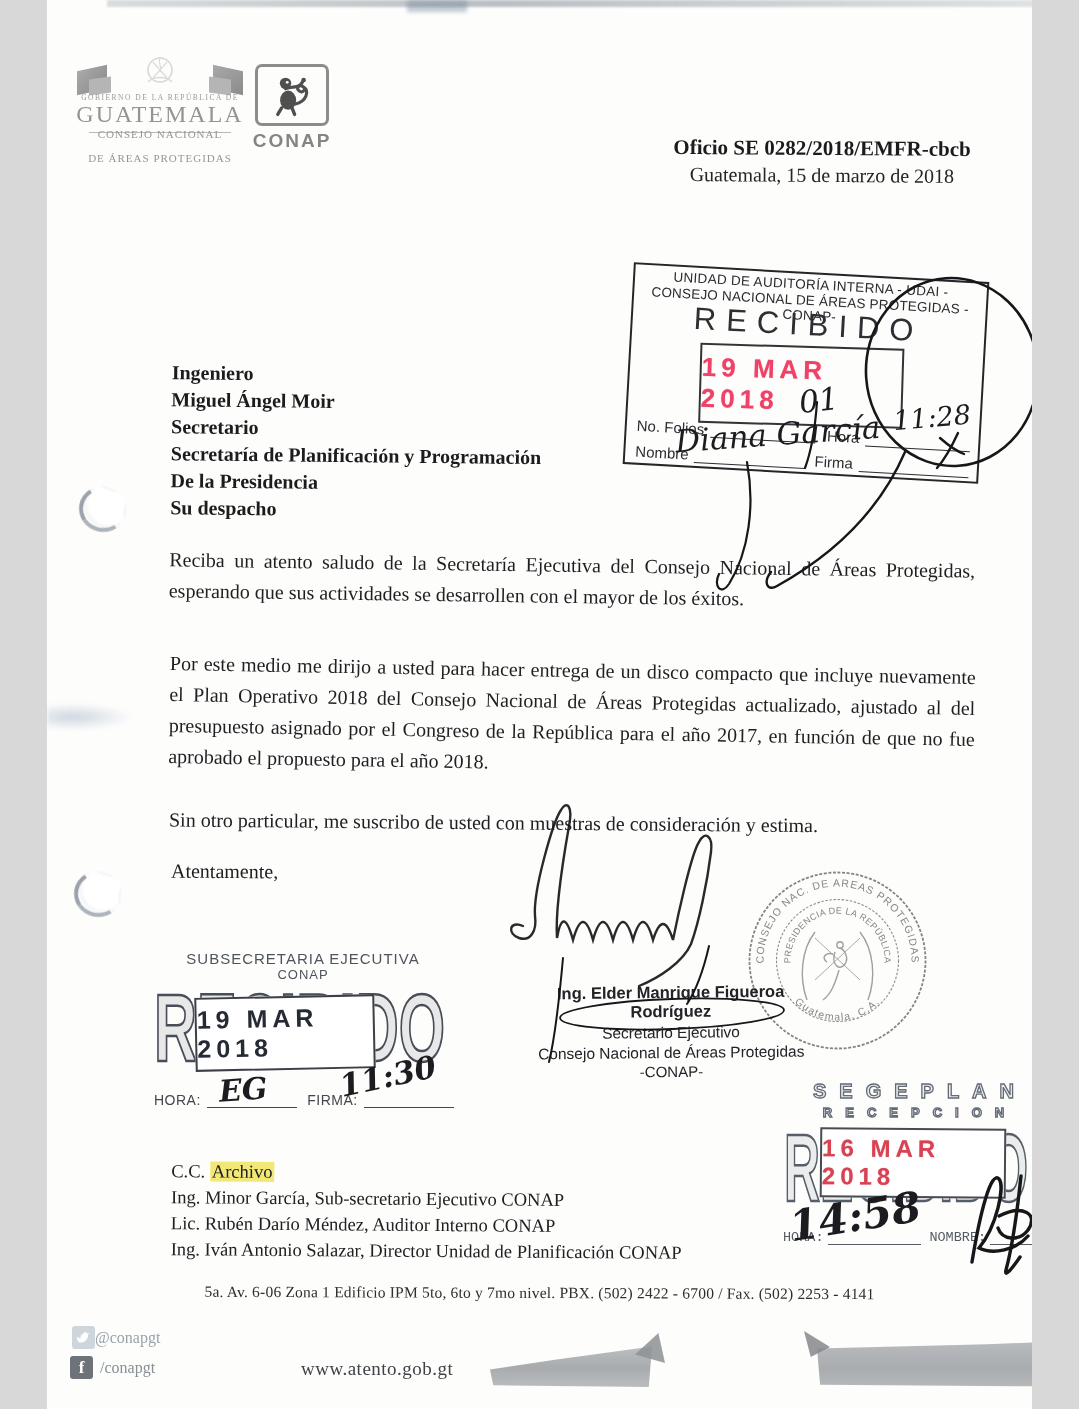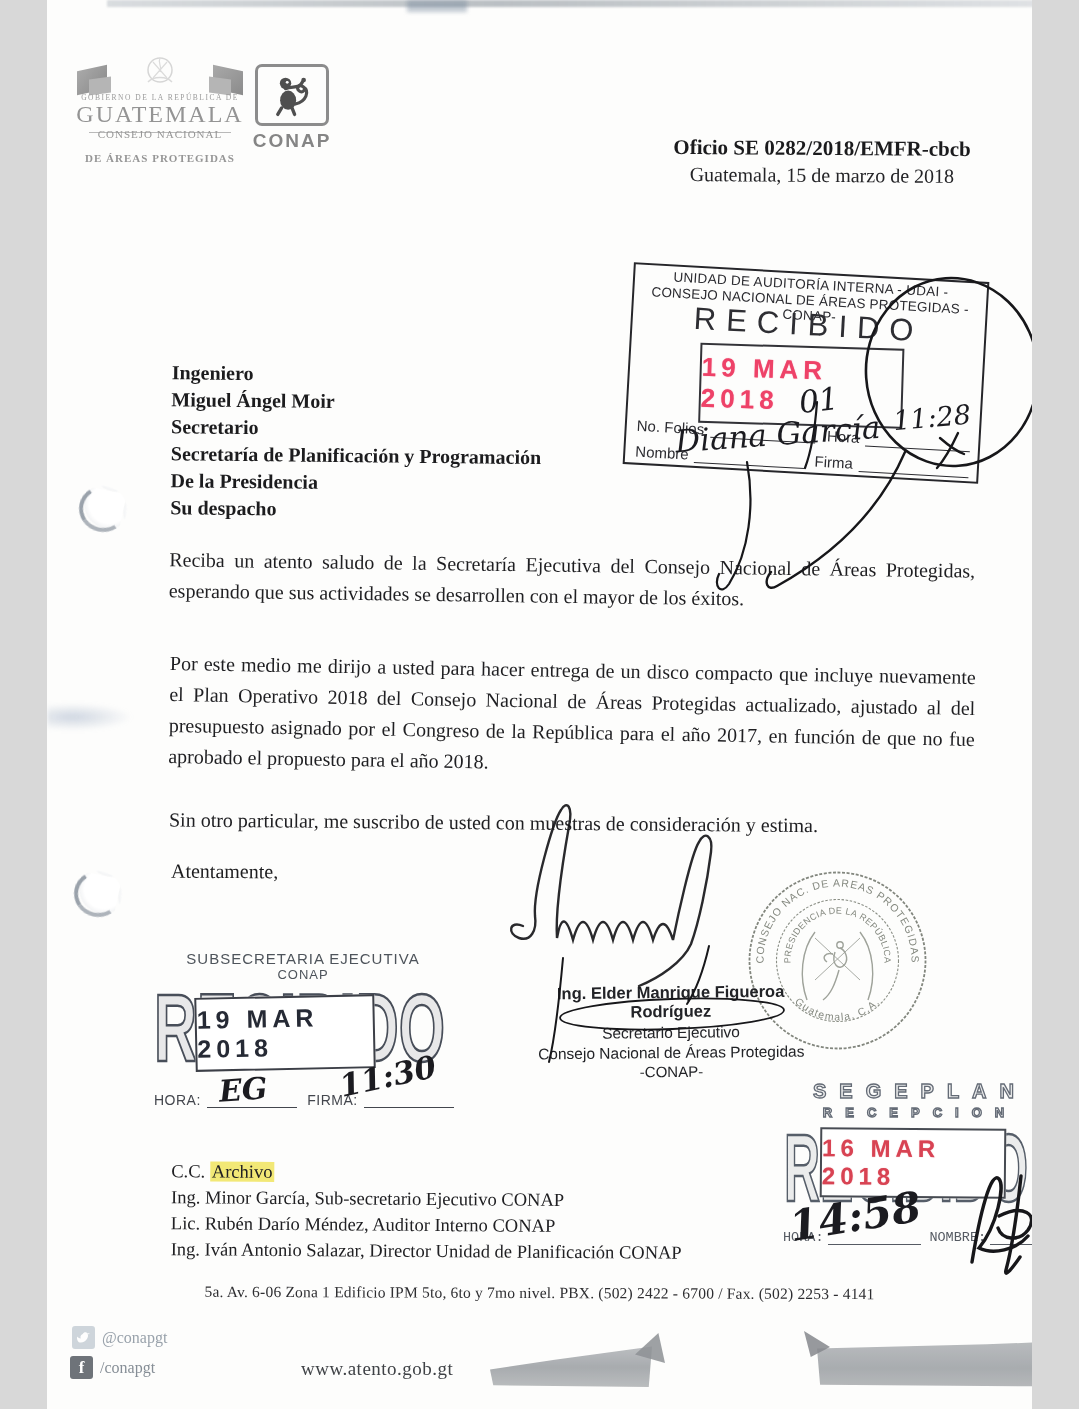--- a/index.html
+++ b/index.html
@@ -124,21 +124,21 @@
       font-family:Liberation Mono, monospace;font-size:13.5px;color:#565b63;}
   .seg-row .lbl{margin-right:4px;white-space:nowrap;}
   .seg-row .uline{border-bottom:1.5px solid #565b63;}
 
   
   .cc{left:124px;top:1160px;font-size:18.5px;line-height:26px;color:#202023;transform:rotate(.4deg);}
   .cc .hl{background:#f2e876;padding:0 2px;}
   .footer-address{left:0;right:0;top:1284px;text-align:center;font-size:15.5px;color:#2e2e31;
       letter-spacing:.2px;transform:rotate(.2deg);}
   .social{font-size:16px;color:#99a2ab;}
-  .tw-row{left:25px;top:1326px;display:flex;align-items:center;gap:7px;}
+  .tw-row{left:25px;top:1326px;display:flex;align-items:center;gap:0;}
   .fb-row{left:23px;top:1356px;display:flex;align-items:center;gap:7px;color:#868e96;}
   .icon-sq{width:23px;height:23px;border-radius:3px;display:flex;align-items:center;justify-content:center;}
   .tw-sq{background:#c3ccd3;opacity:.8;}
   .fb-sq{background:#6e7379;}
   .fb-f{color:#fff;font-family:"Liberation Serif",serif;font-weight:700;font-size:17px;line-height:1;}
   .website{left:254px;top:1358px;font-size:19px;color:#3f4246;letter-spacing:.5px;}
 
   svg{overflow:visible;}
 </style>
 </head>
@@ -163,21 +163,21 @@
       <path d="M23 6 C20 12 26 14 23 20 M16 10 L30 26 M30 10 L16 26" fill="none" stroke="#c6c6c6" stroke-width="1.2"></path>
     </svg>
     <div class="flag l1"></div>
     <div class="flag l2"></div>
     <div class="flag r1"></div>
     <div class="flag r2"></div>
     <div class="gov-caption">GOBIERNO DE LA REPÚBLICA DE</div>
     <div class="gov-name">GUATEMALA</div>
     <div class="gov-rule"></div>
     <div class="gov-sub" style="top:76px;">CONSEJO NACIONAL</div>
-    <div class="gov-sub" style="top:100px;font-weight:bold;">DE ÁREAS PROTEGIDAS</div>
+    <div class="gov-sub" style="top:100px;">DE ÁREAS PROTEGIDAS</div>
   </div>
 
   <div class="abs conap-logo">
     <div class="conap-box">
       <svg width="52" height="44" viewBox="0 0 40 34">
         <circle cx="15" cy="8" r="4.4" fill="#4f4f4f"></circle>
         <circle cx="16.3" cy="7.2" r="1.1" fill="#fff"></circle>
         <path d="M15 12 C21 10 26 12 28 7" fill="none" stroke="#4f4f4f" stroke-width="2.6" stroke-linecap="round"></path>
         <circle cx="29" cy="5.5" r="1.8" fill="#4f4f4f"></circle>
         <ellipse cx="17" cy="21" rx="6.2" ry="7.4" fill="#4f4f4f"></ellipse>

